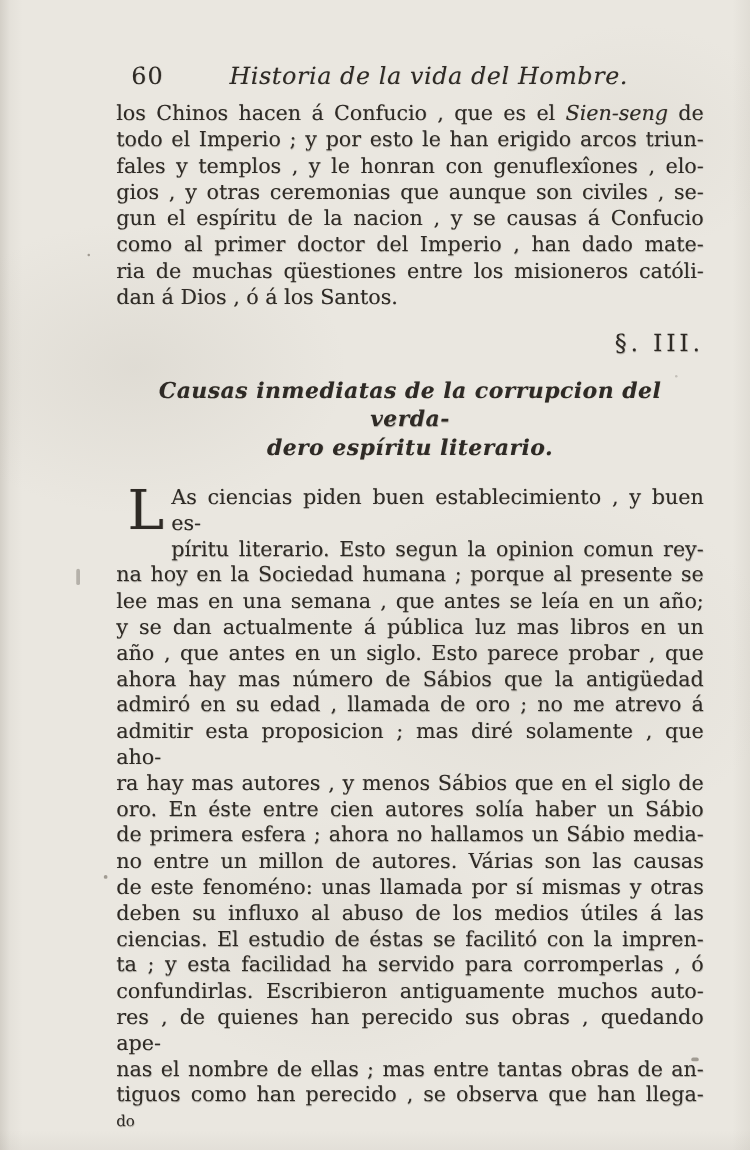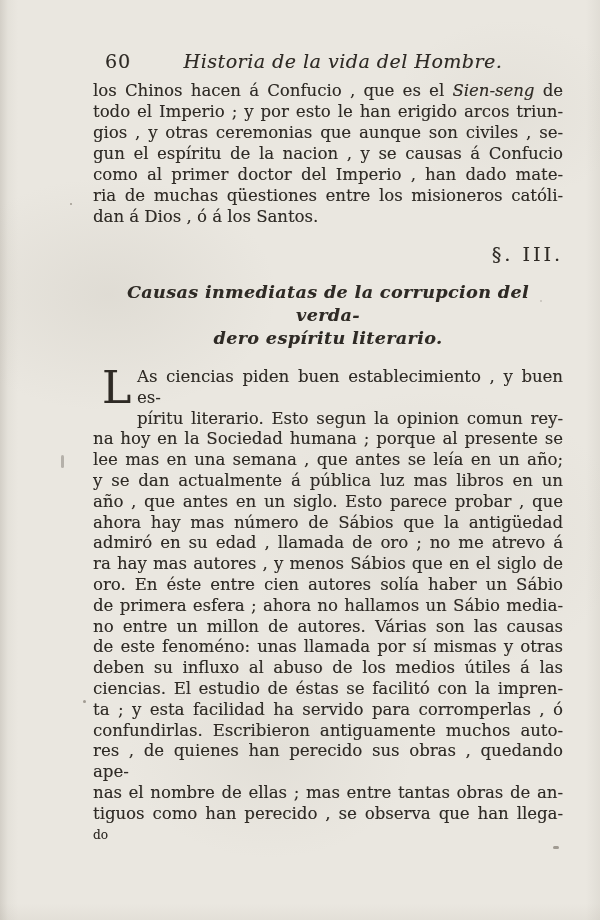--- a/index.html
+++ b/index.html
@@ -111,20 +111,21 @@
   <div class="column">
 
     <div class="page-header ink">
       <span class="page-number">60</span>
       <div class="running-title">Historia de la vida del Hombre.</div>
     </div>
 
     <div class="para1 ink">
       <div class="bodyline"><span>los Chinos hacen á Confucio , que es el </span><span style="font-style:italic">Sien-seng</span><span> de</span></div>
       <div class="bodyline">todo el Imperio ; y por esto le han erigido arcos triun-</div>
+      <div class="bodyline">fales y templos , y le honran con genuflexîones , elo-</div>
       <div class="bodyline">gios , y otras ceremonias que aunque son civiles , se-</div>
       <div class="bodyline">gun el espíritu de la nacion , y se causas á Confucio</div>
       <div class="bodyline">como al primer doctor del Imperio , han dado mate-</div>
       <div class="bodyline">ria de muchas qüestiones entre los misioneros católi-</div>
       <div class="bodyline noj">dan á Dios , ó á los Santos.</div>
     </div>
 
     <div class="section-heading ink">§. III.</div>
 
     <div class="section-subtitle ink">
@@ -135,20 +136,21 @@
     <div class="para2 ink">
       <span class="drop-cap">L</span>
       <div class="bodyline indent-cap">As ciencias piden buen establecimiento , y buen es-</div>
       <div class="bodyline indent-cap">píritu literario. Esto segun la opinion comun rey-</div>
       <div class="bodyline">na hoy en la Sociedad humana ; porque al presente se</div>
       <div class="bodyline">lee mas en una semana , que antes se leía en un año;</div>
       <div class="bodyline">y se dan actualmente á pública luz mas libros en un</div>
       <div class="bodyline">año , que antes en un siglo. Esto parece probar , que</div>
       <div class="bodyline">ahora hay mas número de Sábios que la antigüedad</div>
       <div class="bodyline">admiró en su edad , llamada de oro ; no me atrevo á</div>
+      <div class="bodyline">admitir esta proposicion ; mas diré solamente , que aho-</div>
       <div class="bodyline">ra hay mas autores , y menos Sábios que en el siglo de</div>
       <div class="bodyline">oro. En éste entre cien autores solía haber un Sábio</div>
       <div class="bodyline">de primera esfera ; ahora no hallamos un Sábio media-</div>
       <div class="bodyline">no entre un millon de autores. Várias son las causas</div>
       <div class="bodyline">de este fenoméno: unas llamada por sí mismas y otras</div>
       <div class="bodyline">deben su influxo al abuso de los medios útiles á las</div>
       <div class="bodyline">ciencias. El estudio de éstas se facilitó con la impren-</div>
       <div class="bodyline">ta ; y esta facilidad ha servido para corromperlas , ó</div>
       <div class="bodyline">confundirlas. Escribieron antiguamente muchos auto-</div>
       <div class="bodyline">res , de quienes han perecido sus obras , quedando ape-</div>

